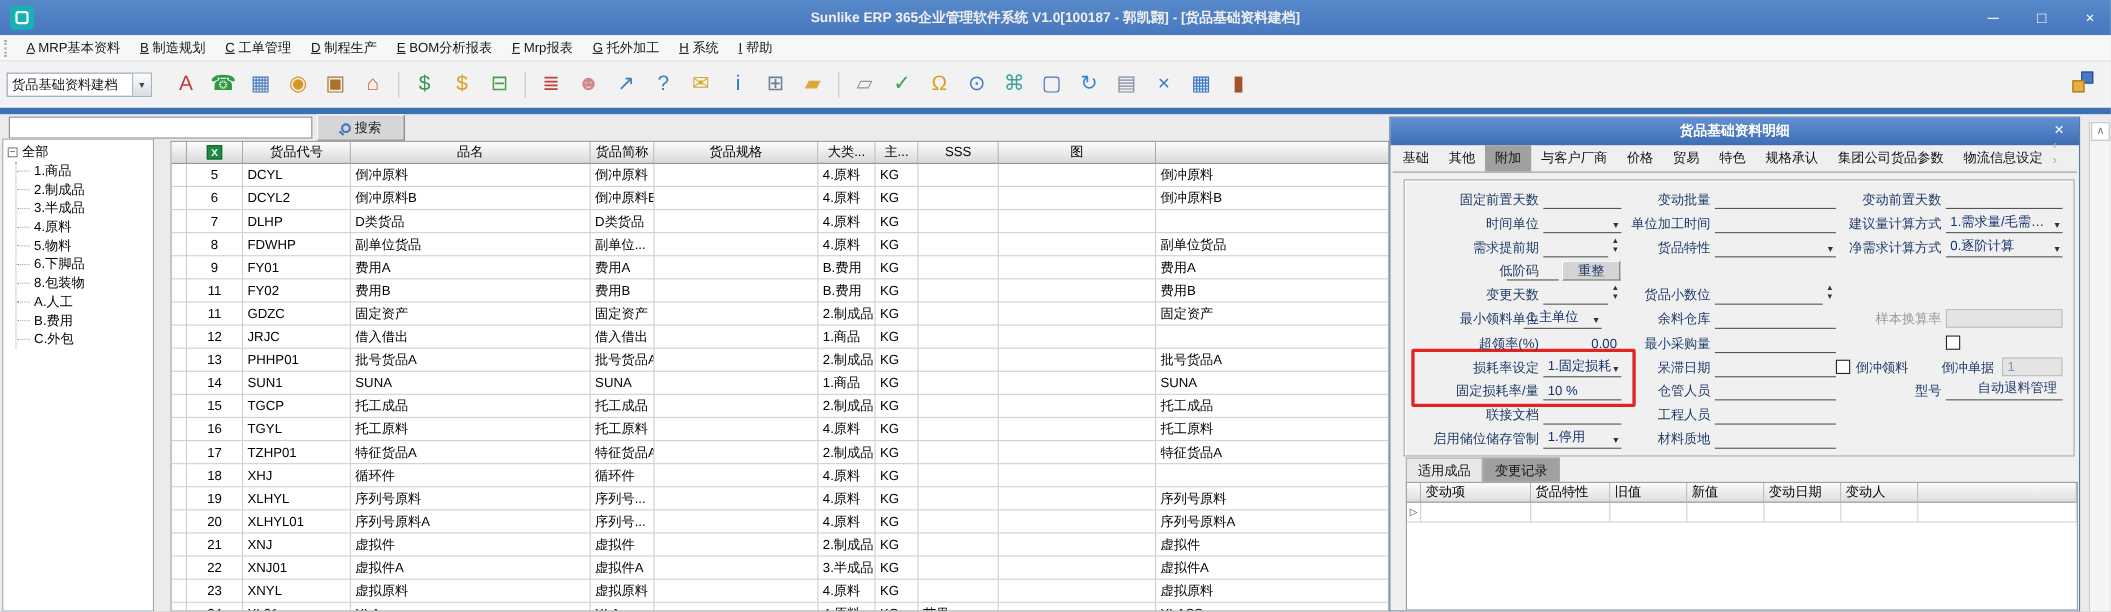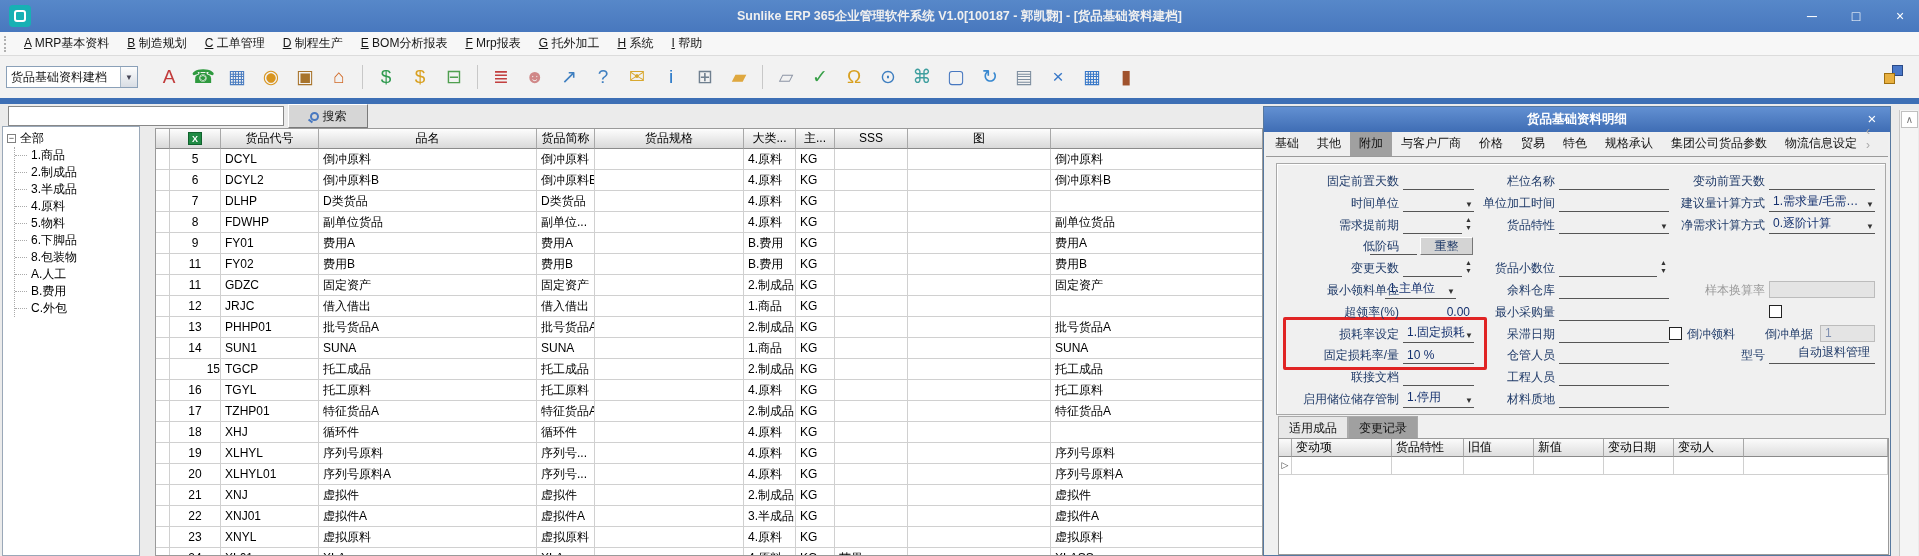--- a/index.html
+++ b/index.html
@@ -377,21 +377,21 @@
             <div class="tcell" style="width: 58px;">SUNA</div>
             <div class="tcell" style="width: 149px;"></div>
             <div class="tcell" style="width: 52px;">1.商品</div>
             <div class="tcell" style="width: 39px;">KG</div>
             <div class="tcell" style="width: 73px;"></div>
             <div class="tcell" style="width: 143px;"></div>
             <div class="tcell" style="width: 212px;">SUNA</div>
           </div>
           <div class="trow">
             <div class="tcell" style="width: 14px;"></div>
-            <div class="tcell tc-num" style="width: 51px; text-align: right;">15</div>
+            <div class="tcell tc-num" style="width: 51px;">15</div>
             <div class="tcell" style="width: 98px;">TGCP</div>
             <div class="tcell" style="width: 218px;">托工成品</div>
             <div class="tcell" style="width: 58px;">托工成品</div>
             <div class="tcell" style="width: 149px;"></div>
             <div class="tcell" style="width: 52px;">2.制成品</div>
             <div class="tcell" style="width: 39px;">KG</div>
             <div class="tcell" style="width: 73px;"></div>
             <div class="tcell" style="width: 143px;"></div>
             <div class="tcell" style="width: 212px;">托工成品</div>
           </div>
@@ -591,21 +591,21 @@
             <span class="fline" style="left: 126px; width: 71px;"></span>
           </div>
           <div class="frow" style="top: 226px;">
             <span class="flabel" style="left: 0px; width: 122px;">启用储位储存管制</span>
             <span class="fline" style="left: 126px; width: 71px;">
               <span class="fval">1.停用</span>
               <span class="darr">▼</span>
             </span>
           </div>
           <div class="frow" style="top: 8px;">
-            <span class="flabel" style="left: 155px; width: 123px;">栏位名称</span>
+            <span class="flabel" style="left: 155px; width: 123px;">变动批量</span>
             <span class="fline" style="left: 282px; width: 110px;"></span>
           </div>
           <div class="frow" style="top: 29.8px;">
             <span class="flabel" style="left: 155px; width: 123px;">单位加工时间</span>
             <span class="fline" style="left: 282px; width: 110px;"></span>
           </div>
           <div class="frow" style="top: 51.6px; font-family: Liberation Serif, serif;">
             <span class="flabel" style="left: 155px; width: 123px;">货品特性</span>
             <span class="fline" style="left: 282px; width: 110px;">
               <span class="darr">▼</span>

